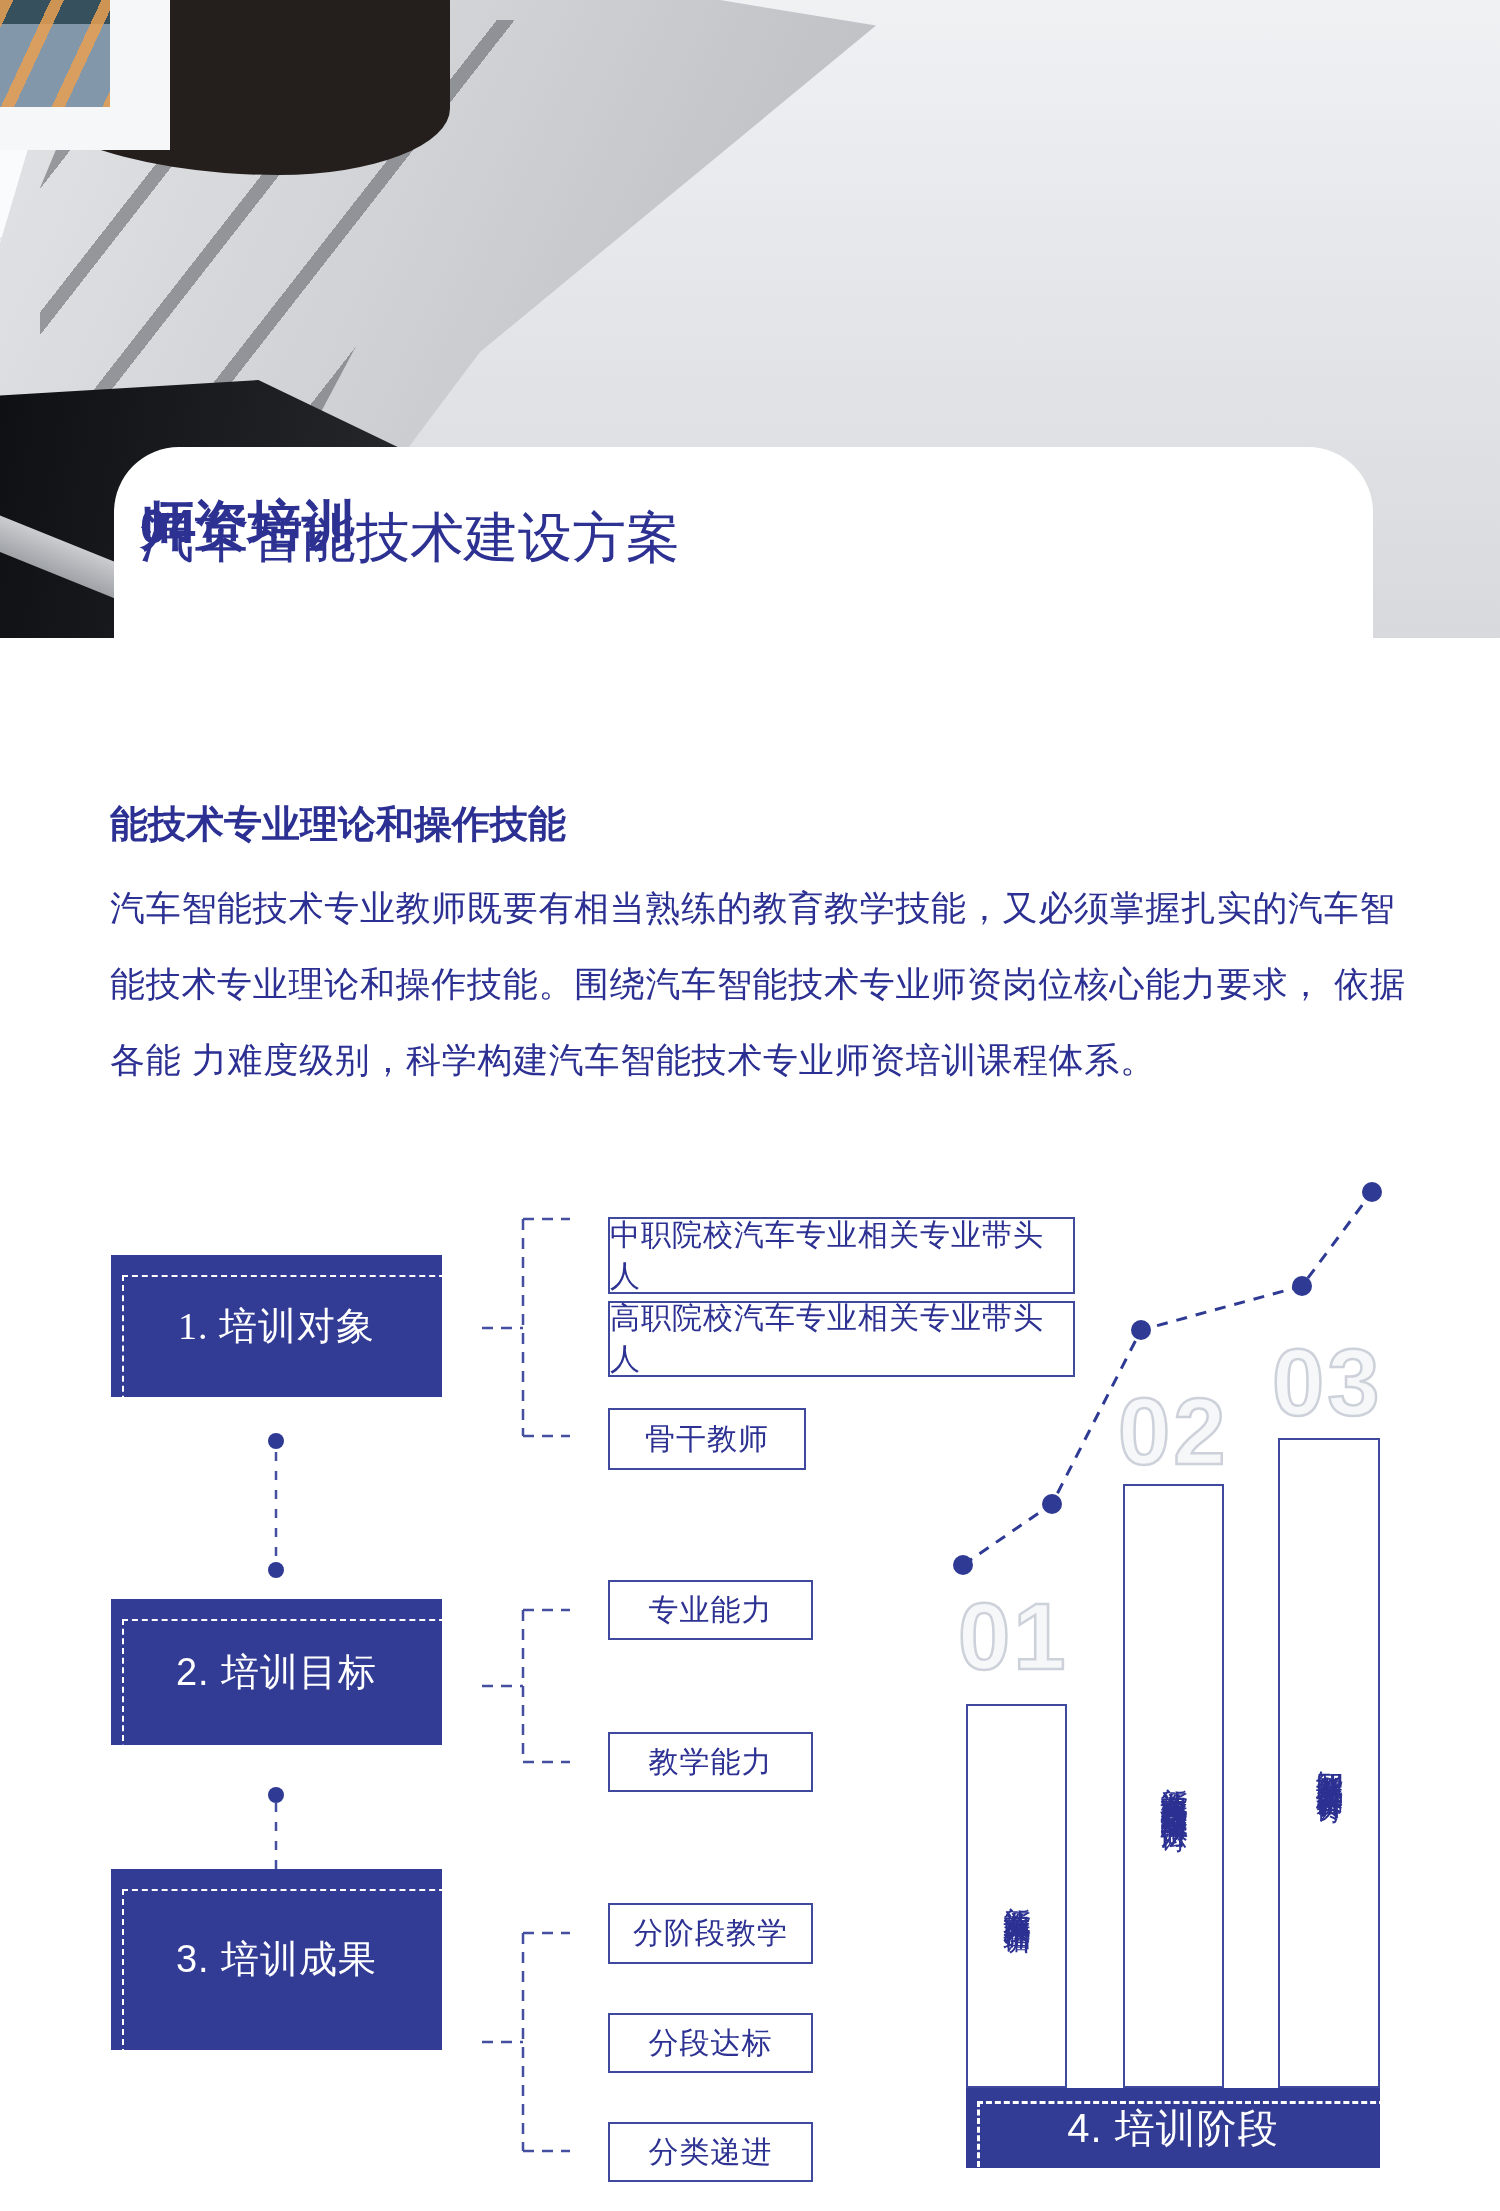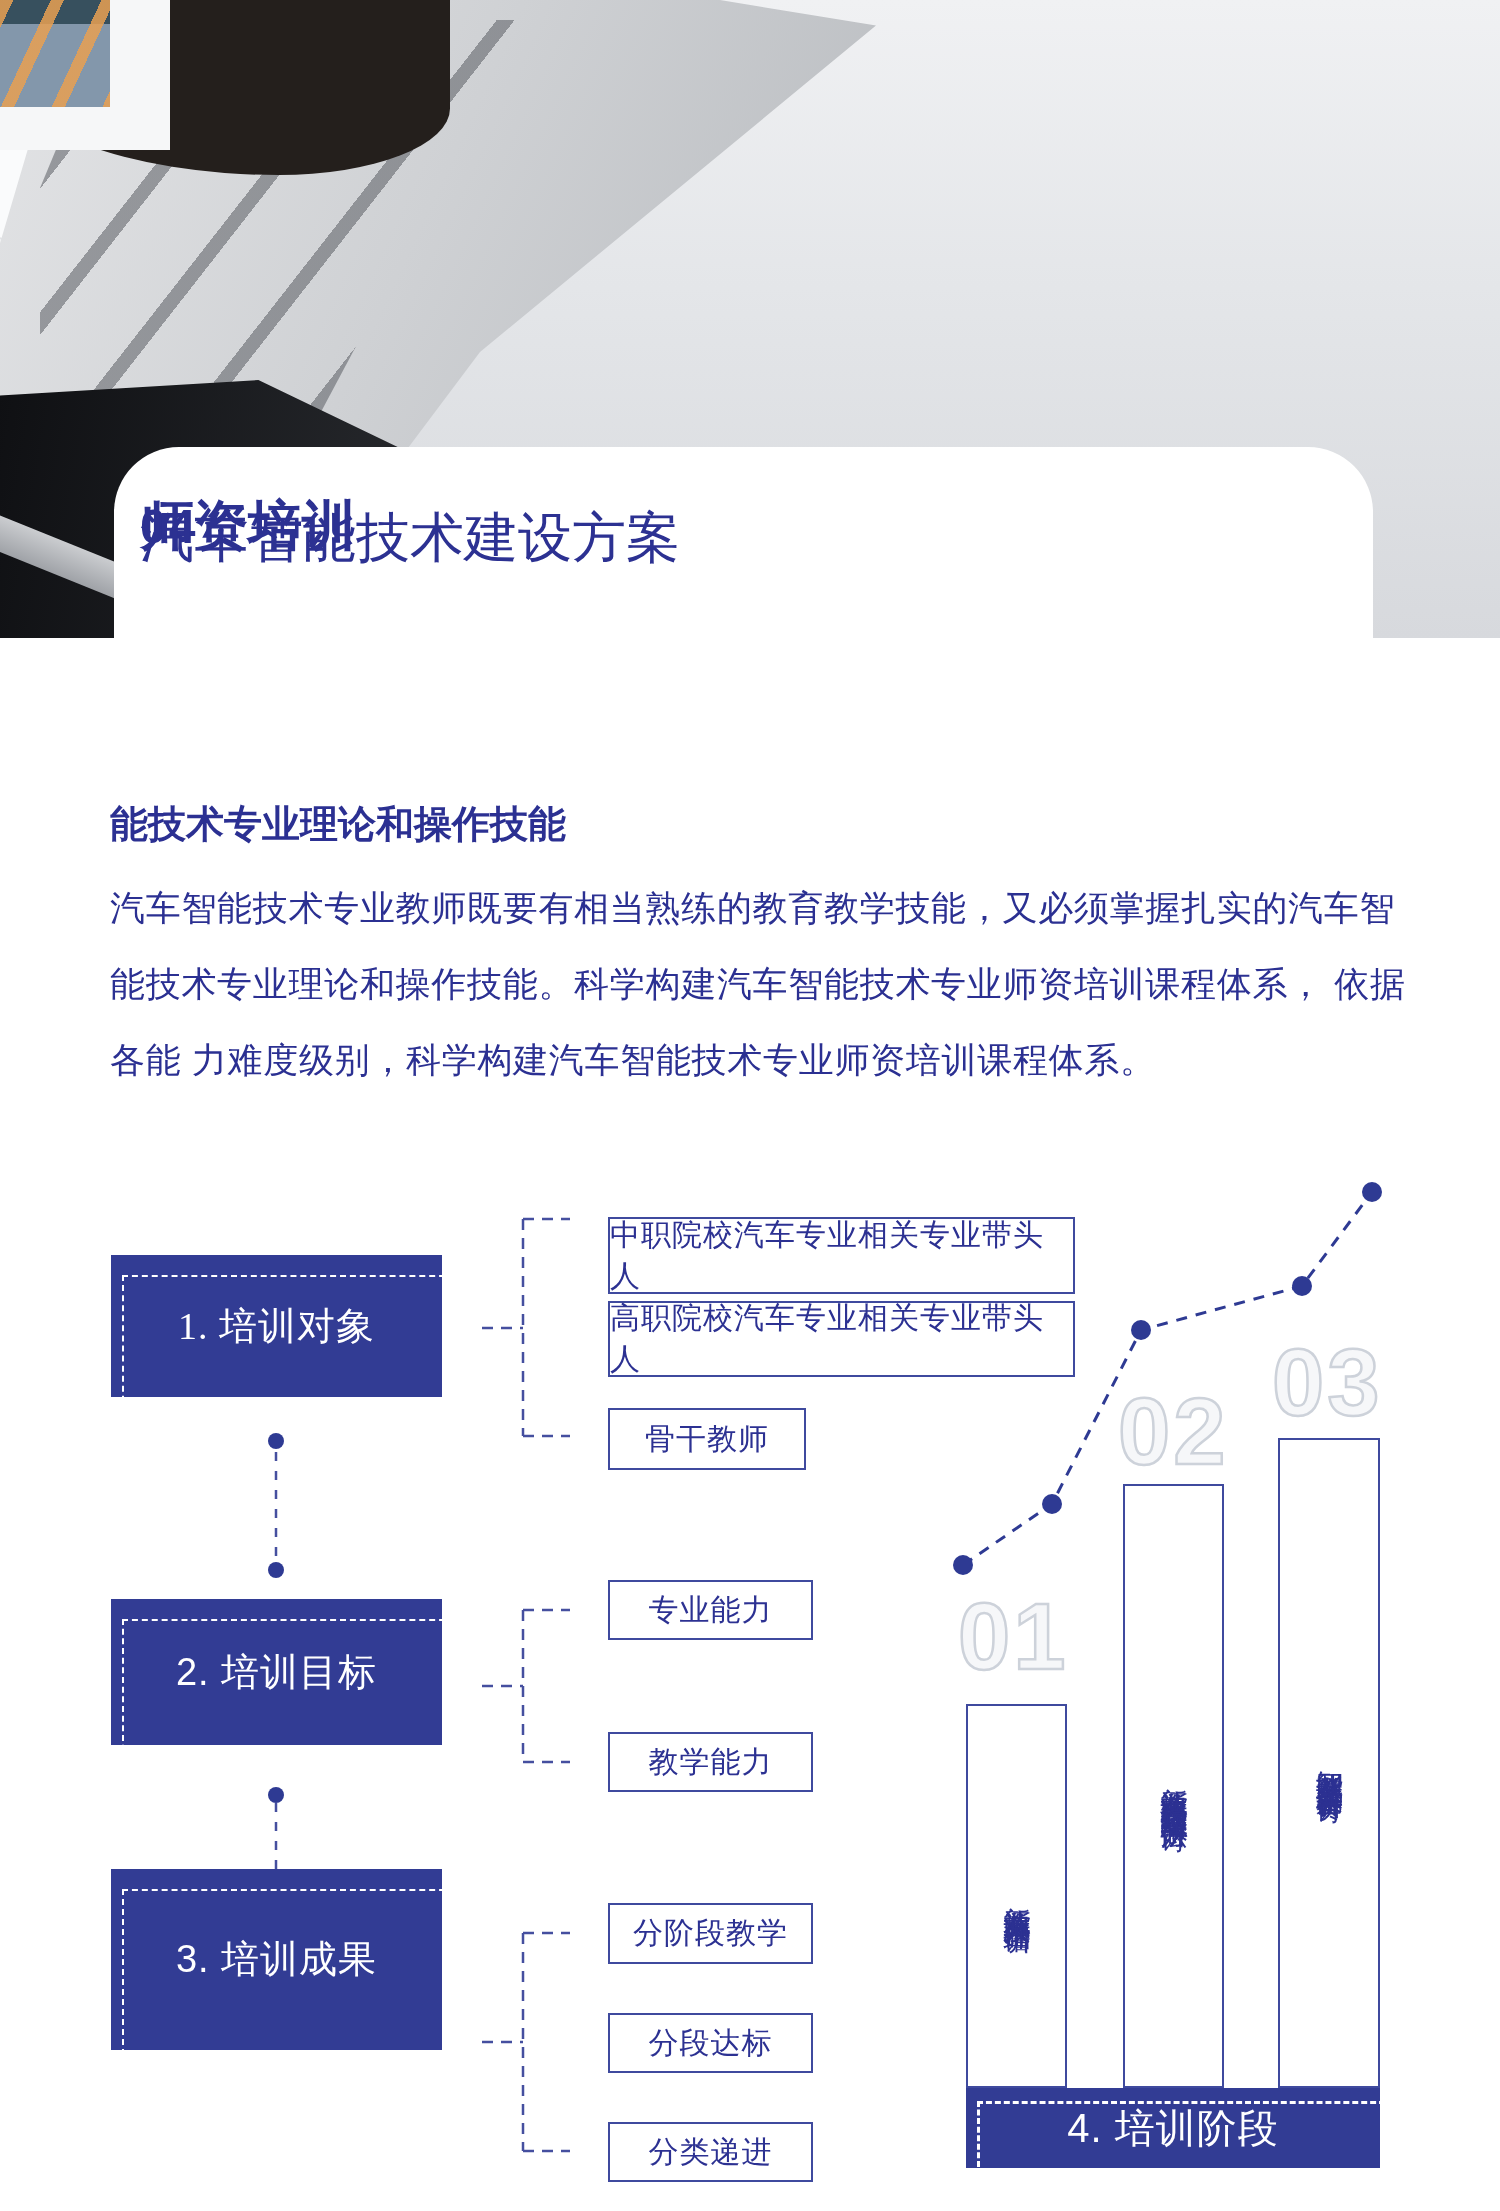--- a/index.html
+++ b/index.html
@@ -133,21 +133,21 @@
         <div class="sec-num">04</div>
         <div class="sec-title">汽车智能技术建设方案</div>
         <div class="sec-sub">师资培训</div>
       </div>
     </div>
   </div>
 
   <div class="intro">
     <h2 class="intro-heading">能技术专业理论和操作技能</h2>
     <div class="intro-line">汽车智能技术专业教师既要有相当熟练的教育教学技能，又必须掌握扎实的汽车智</div>
-    <div class="intro-line">能技术专业理论和操作技能。科学构建汽车智能技术专业师资培训课程体系， 依据</div>
+    <div class="intro-line">能技术专业理论和操作技能。围绕汽车智能技术专业师资岗位核心能力要求， 依据</div>
     <div class="intro-line">各能 力难度级别，科学构建汽车智能技术专业师资培训课程体系。</div>
   </div>
 
   <svg class="connectors" viewBox="0 0 1500 2211" xmlns="http://www.w3.org/2000/svg">
     <g stroke="#454f9f" stroke-width="2.5" fill="none" stroke-dasharray="11 8">
       <path d="M482 1328 H523 M523 1219 V1436 M523 1219 H570 M523 1436 H570"></path>
       <path d="M482 1686 H523 M523 1610 V1762 M523 1610 H570 M523 1762 H570"></path>
       <path d="M482 2042 H523 M523 1933 V2151 M523 1933 H570 M523 2151 H570"></path>
     </g>
     <g stroke="#454f9f" stroke-width="2.5" fill="none" stroke-dasharray="9 10">

